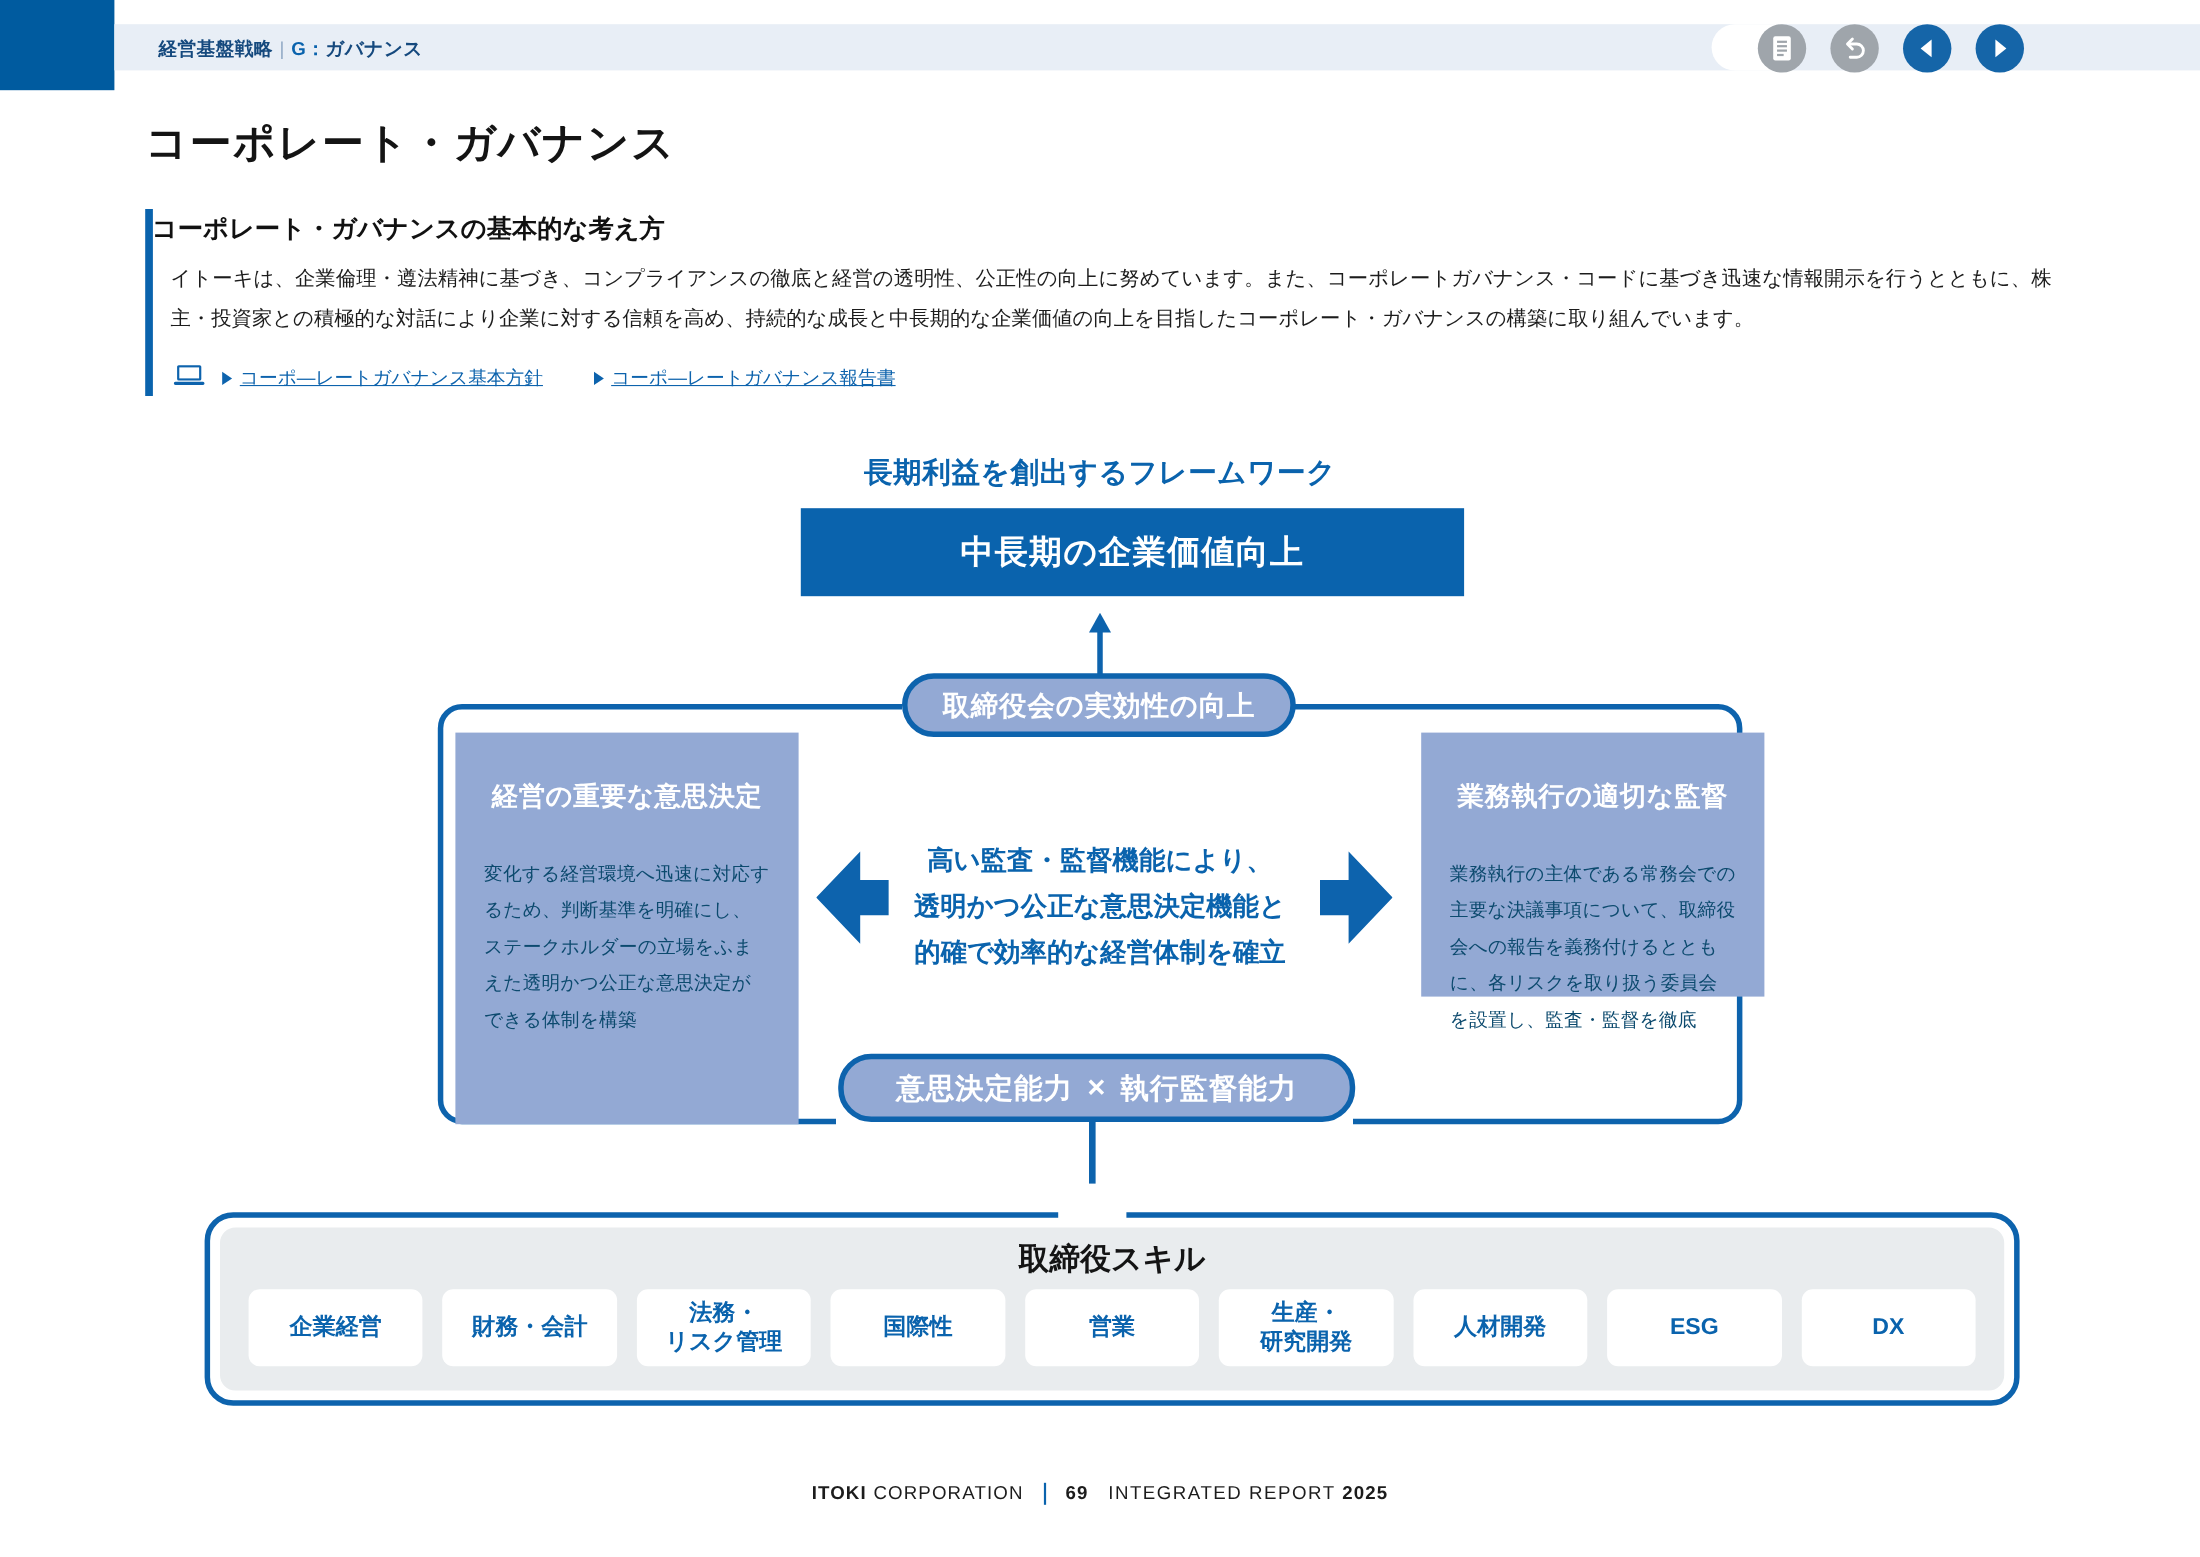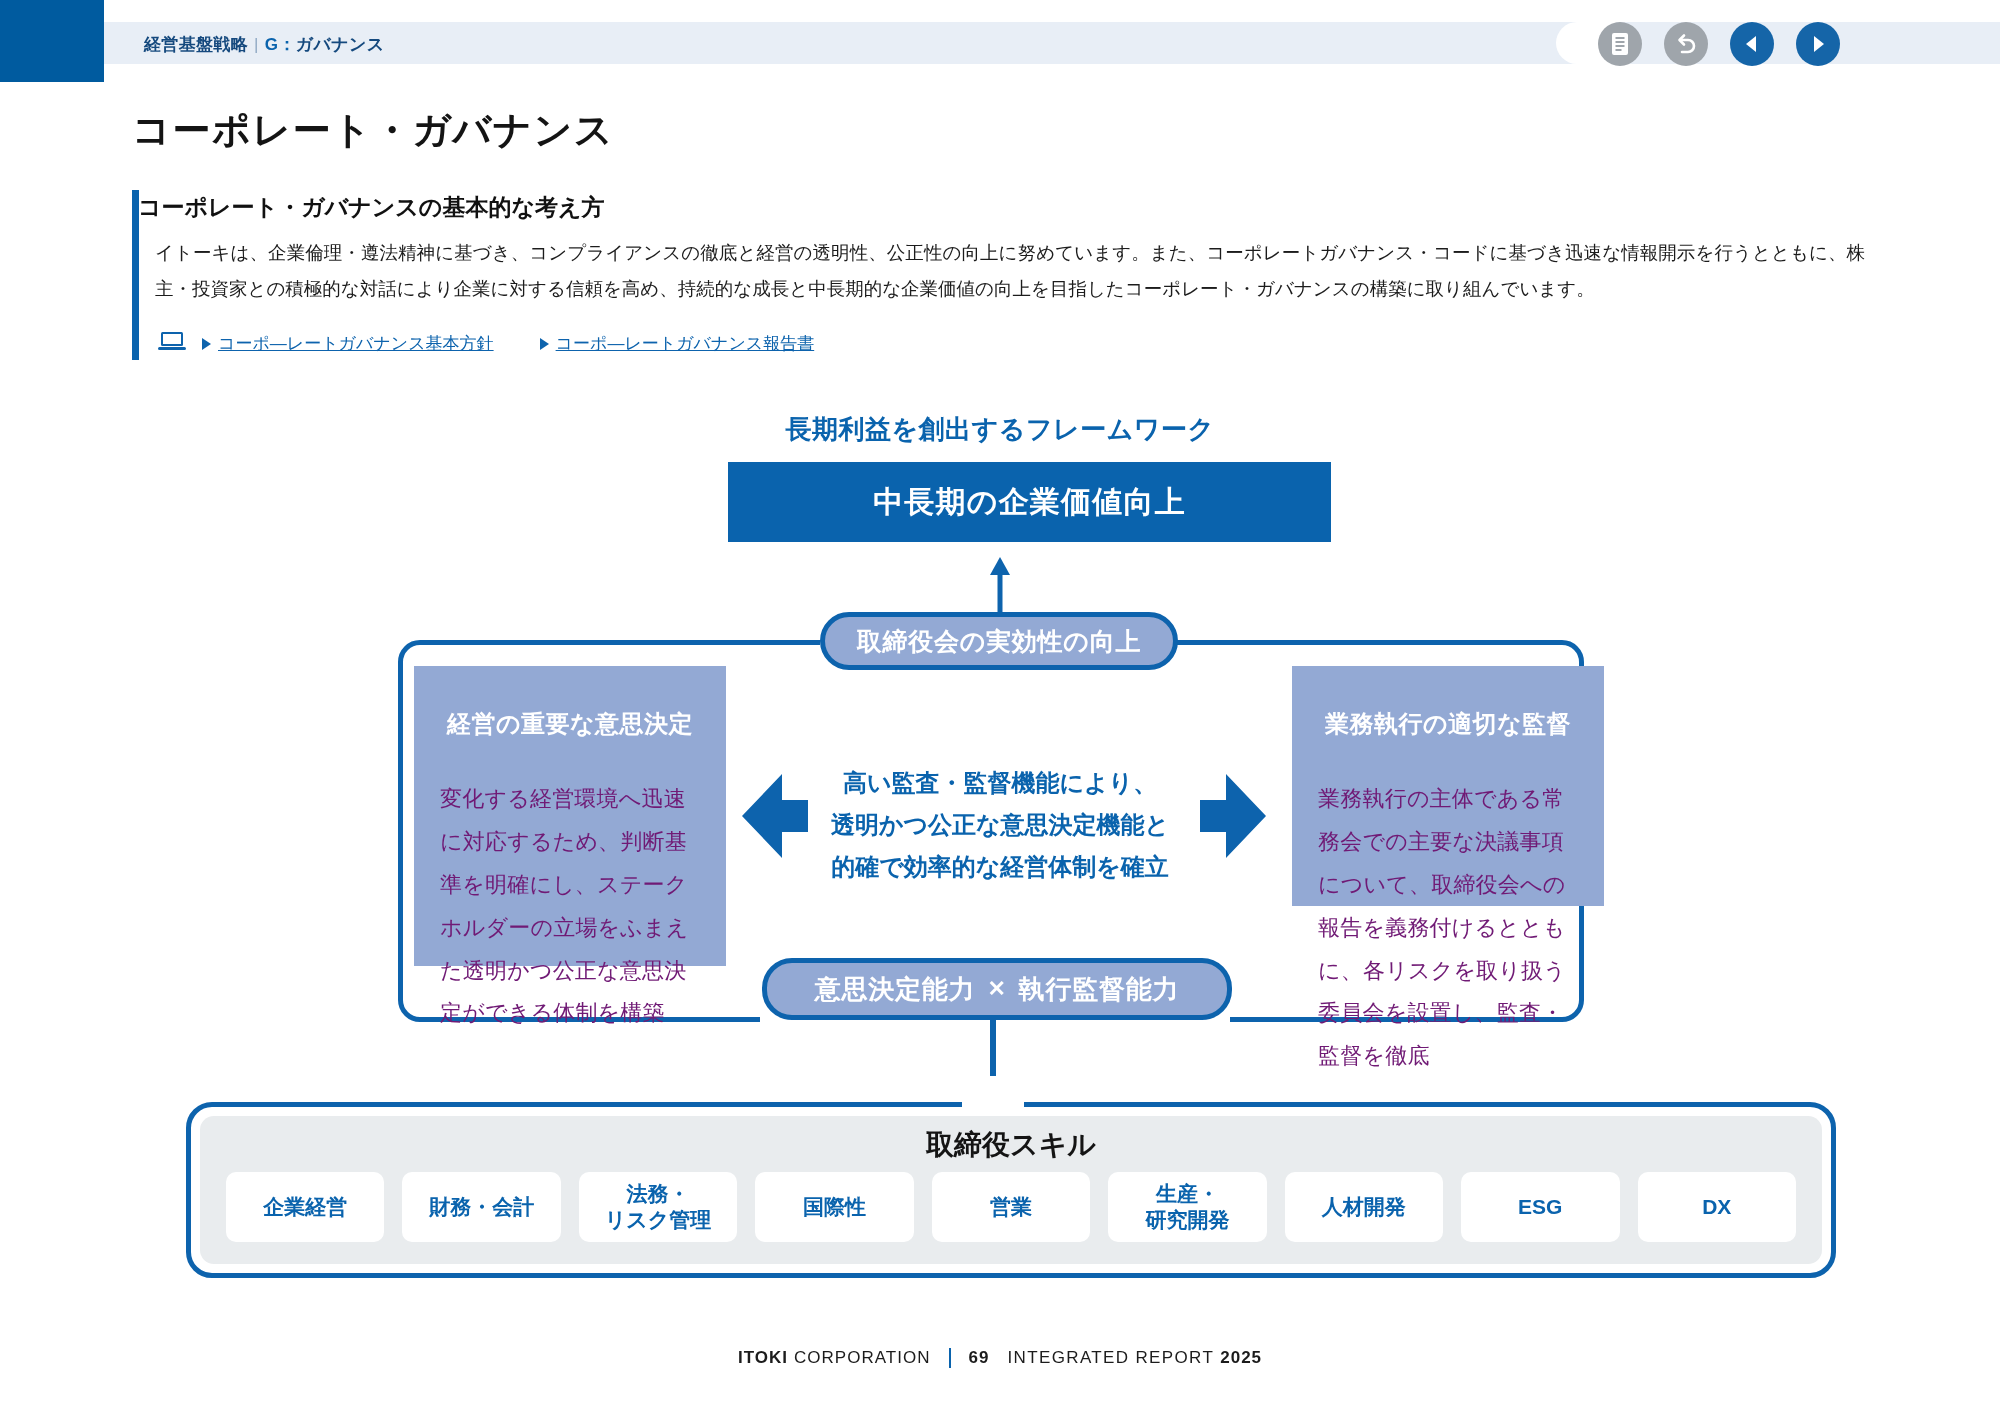--- a/index.html
+++ b/index.html
@@ -117,28 +117,28 @@
     font-size: 25px; font-weight: bold; letter-spacing: .03em;
   }
   .pill-board { left: 820px; top: 612px; width: 358px; height: 58px; }
   .pill-ability { left: 762px; top: 958px; width: 470px; height: 62px; font-size: 26px; }
   .pill-ability .x { margin: 0 12px; font-size: 22px; }
 
   .card {
     position: absolute; width: 312px; background: #93a9d4; color: #ffffff;
     padding: 26px 26px 0 26px;
   }
-  .card-left { left: 414px; top: 666px; height: 300px; }
+  .card-left { left: 414px; top: 666px; height: 356px; }
   .card-right { left: 1292px; top: 666px; height: 240px; }
   .card h4 {
     margin: 16px 0 0 0; font-size: 24px; font-weight: bold; text-align: center;
     letter-spacing: .02em;
   }
   .card p {
-    margin: 38px 0 0 0; font-size: 22px; line-height: 1.95; color: #701a75;
+    margin: 38px 0 0 0; font-size: 17px; line-height: 1.95; color: #0c4a6e;
     letter-spacing: .01em;
   }
   .center-text {
     position: absolute; left: 790px; top: 762px; width: 420px;
     text-align: center; font-size: 24px; font-weight: bold; color: #0a63ad;
     line-height: 1.75;
   }
   .big-arrow { position: absolute; }
   .arrow-left-big { left: 742px; top: 770px; }
   .arrow-right-big { left: 1200px; top: 770px; }

